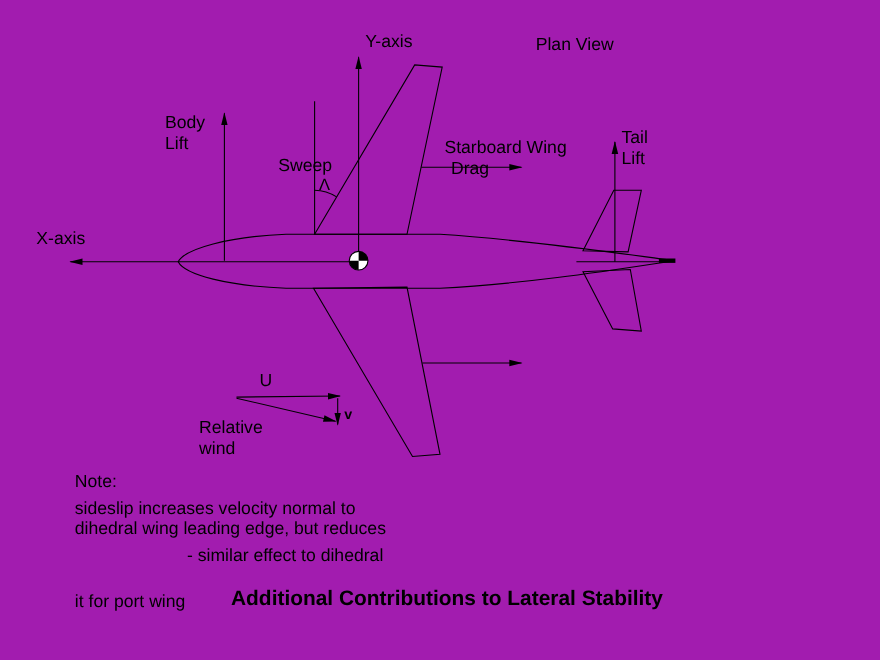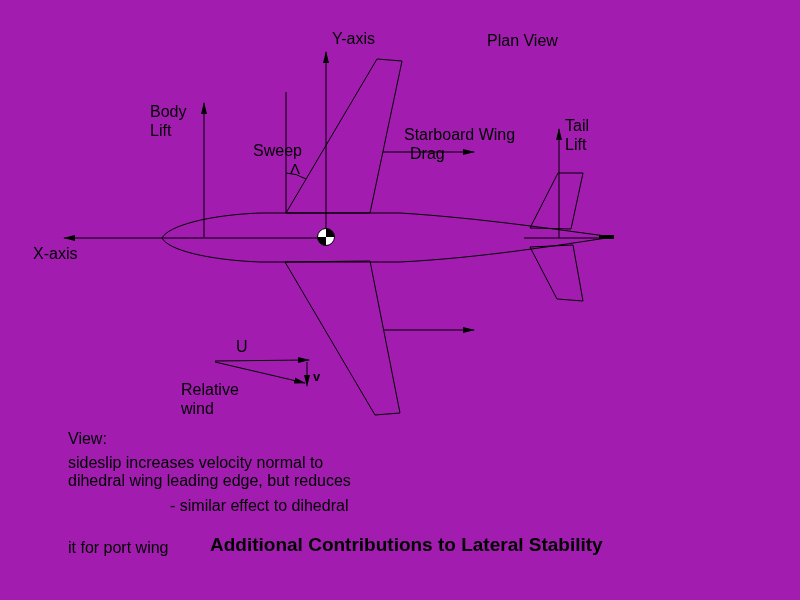--- a/index.html
+++ b/index.html
@@ -87,26 +87,26 @@
   </svg>
 
   <div class="lbl" style="left:332px; top:29px;">Y-axis</div>
   <div class="lbl" style="left:487px; top:31px;">Plan View</div>
   <div class="lbl wrap" style="left:150px; top:102px; width:52px;">Body Lift</div>
   <div class="lbl" style="left:253px; top:141px;">Sweep</div>
   <div class="lbl lambda" style="left:290px; top:159px;">Λ</div>
   <div class="lbl" style="left:404px; top:125px;">Starboard Wing</div>
   <div class="lbl" style="left:410px; top:144px;text-align:center;">Drag</div>
   <div class="lbl wrap" style="left:565px; top:116px; width:40px;">Tail Lift</div>
-  <div class="lbl" style="left:33px;  top:208px;margin-top:36px;">X-axis</div>
+  <div class="lbl" style="left:33px;  top:208px;">X-axis</div>
   <div class="lbl" style="left:236px; top:337px;">U</div>
   <div class="lbl small" style="left:313px; top:367px;">v</div>
   <div class="lbl wrap" style="left:181px; top:380px; width:86px;">Relative wind</div>
 
-  <div class="lbl" style="left:68px; top:429px;">View:</div>
+  <div class="lbl" style="left:68px; top:429px;">Note:</div>
   <div class="lbl" style="left:68px; top:453px;">sideslip increases velocity normal to</div>
   <div class="lbl" style="left:68px; top:471px;">dihedral wing leading edge, but reduces</div>
   <div class="lbl" style="left:68px; top:490px;margin-top:48px;">it for port wing</div>
   <div class="lbl" style="left:170px; top:496px;">- similar effect to dihedral</div>
 
   <div class="title" style="left:166px; top:534px;">Additional Contributions to Lateral Stability</div>
 
 </div>
 
 </body></html>

